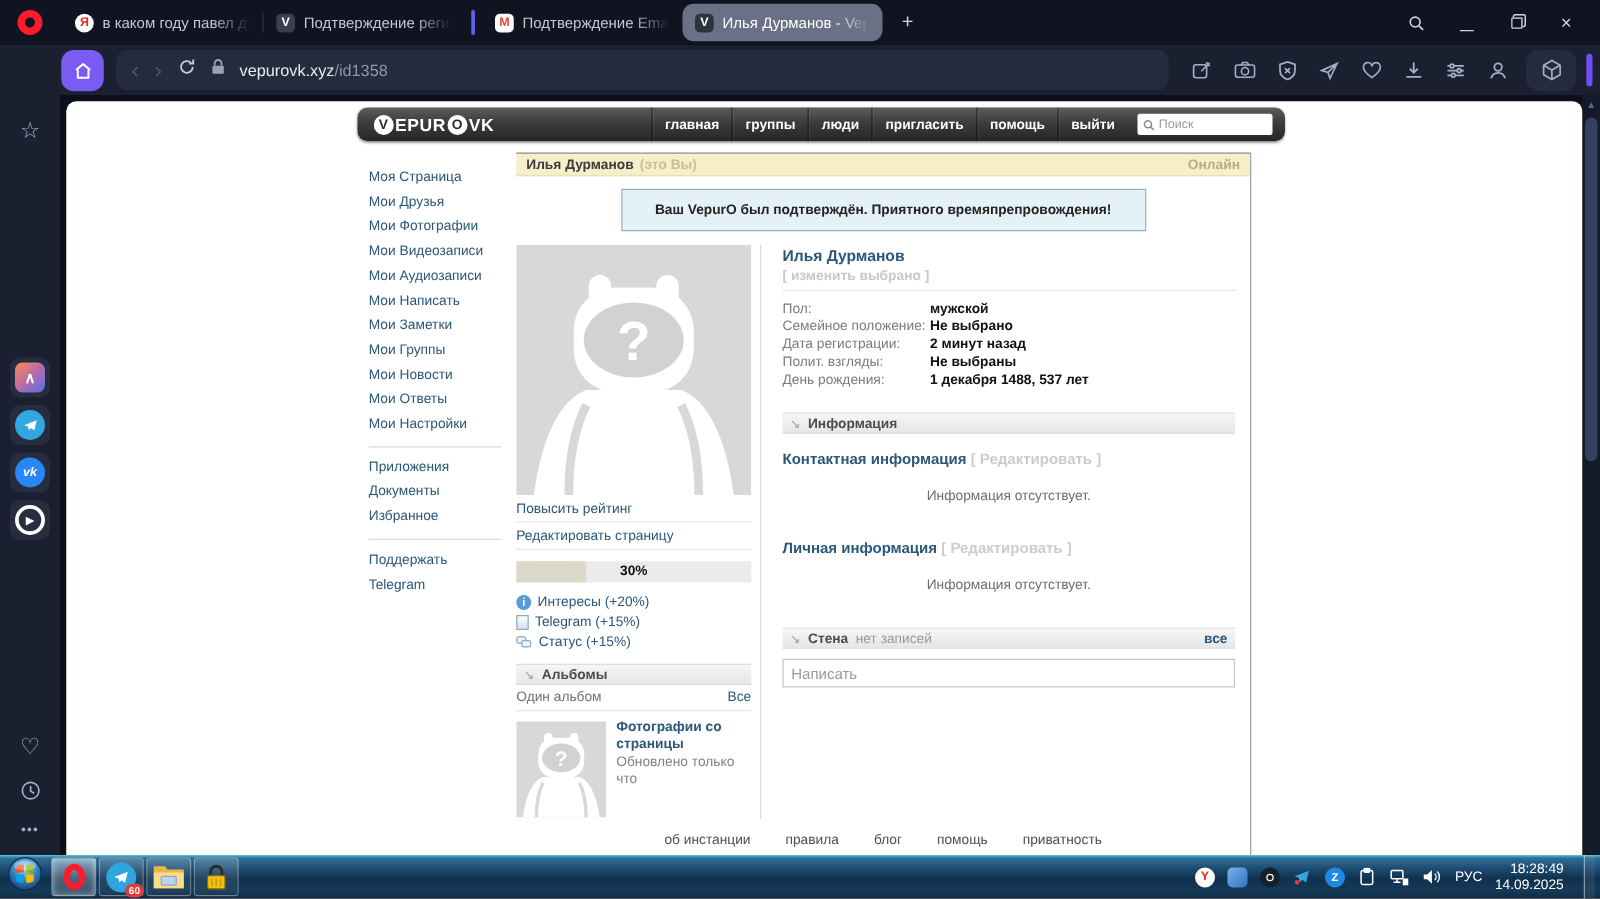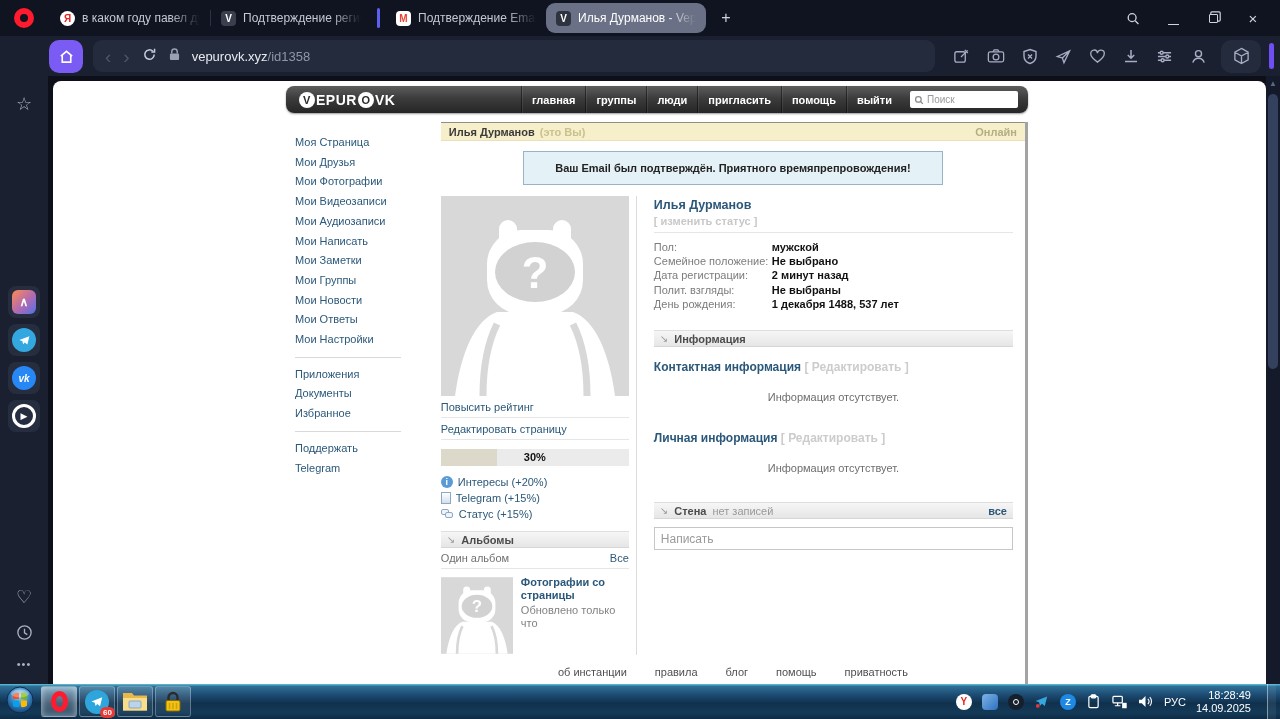--- a/index.html
+++ b/index.html
@@ -62,21 +62,21 @@
   .site-nav a { display:flex; align-items:center; padding:0 10px; color:#fff; font-weight:bold; border-left:1px solid rgba(0,0,0,.45); box-shadow:inset 1px 0 0 rgba(255,255,255,.08); text-decoration:none; }
   .hdr-search { display:flex; align-items:center; background:#fff; border-radius:2px; height:17px; width:108px; margin:0 4px 0 8px; padding:0 4px; gap:3px; }
   .hdr-search input { border:none; outline:none; width:84px; font-size:10px; color:#444; font-family:"Liberation Sans",sans-serif; }
   .hdr-search input::placeholder { color:#999; }
 
   .site-body { display:flex; margin-top:9px; }
   .site-menu { width:125px; padding:11px 0 0 9px; }
   .site-menu a { display:block; color:#2b587a; line-height:19.7px; text-decoration:none; }
   .menu-hr { border:none; border-top:1px solid #d9d9d9; margin:7px 10px 7px 0; }
 
-  .site-main { width:588px; margin-left:30px; border-right:3px solid #a3a3a3; }
+  .site-main { width:588px; margin-left:2px; border-right:1px solid #a3a3a3; }
   .title-bar { height:19px; background:#f6efc9; border-top:1px solid #8f8f8f; border-bottom:1px solid #e7e0ba; display:flex; align-items:center; padding:0 8px; }
   .title-bar .nm { font-weight:bold; color:#3a3a3a; }
   .title-bar .sfx { color:#c9c190; font-weight:bold; margin-left:5px; }
   .title-bar .onl { margin-left:auto; color:#b5ae85; font-weight:bold; }
   .notice-wrap { padding:10px 0 2px; }
   .notice { width:420px; margin:0 auto; background:#e4f1f7; border:1px solid #9ab2c6; text-align:center; padding:10px 8px; font-weight:bold; color:#222; }
 
   .main-cols { display:flex; margin-top:9px; min-height:452px; }
   .col-left { width:196px; flex:none; border-right:1px solid #dcdcdc; padding-right:7px; }
   .col-right { flex:1; padding-left:17px; padding-right:12px; }
@@ -354,21 +354,21 @@
           </div>
 
           <div class="site-main">
             <div class="title-bar">
               <span class="nm">Илья Дурманов</span>
               <span class="sfx">(это Вы)</span>
               <span class="onl">Онлайн</span>
             </div>
 
             <div class="notice-wrap">
-              <div class="notice">Ваш Email был подтверждён. Приятного времяпрепровождения!</div>
+              <div class="notice">Ваш VepurO был подтверждён. Приятного времяпрепровождения!</div>
             </div>
 
             <div class="main-cols">
 
               <div class="col-left">
                 <svg class="avatar" viewBox="0 0 94 100">
                   <rect width="94" height="100" fill="#d8d8d8"></rect>
                   <rect x="29" y="12" width="9" height="16" rx="4.5" fill="#fff"></rect>
                   <rect x="56" y="12" width="9" height="16" rx="4.5" fill="#fff"></rect>
                   <rect x="23" y="17" width="48" height="42" rx="17" fill="#fff"></rect>
@@ -424,21 +424,21 @@
                     <div class="album-meta">
                       <a class="lnk t" href="#">Фотографии со страницы</a>
                       <div class="u">Обновлено только что</div>
                     </div>
                   </div>
                 </div>
               </div>
 
               <div class="col-right">
                 <div class="p-name">Илья Дурманов</div>
-                <a class="p-status" href="#" style="display:block; text-decoration:none;">[ изменить статус ]</a>
+                <a class="p-status" href="#" style="display:block; text-decoration:none;">[ изменить выбрано ]</a>
                 <hr class="p-hr">
                 <div class="fields">
                   <span class="fl">Пол:</span>
                     <span class="fv">мужской</span>
                   <span class="fl">Семейное положение:</span>
                     <span class="fv">Не выбрано</span>
                   <span class="fl">Дата регистрации:</span>
                     <span class="fv">2 минут назад</span>
                   <span class="fl">Полит. взгляды:</span>
                     <span class="fv">Не выбраны</span>

